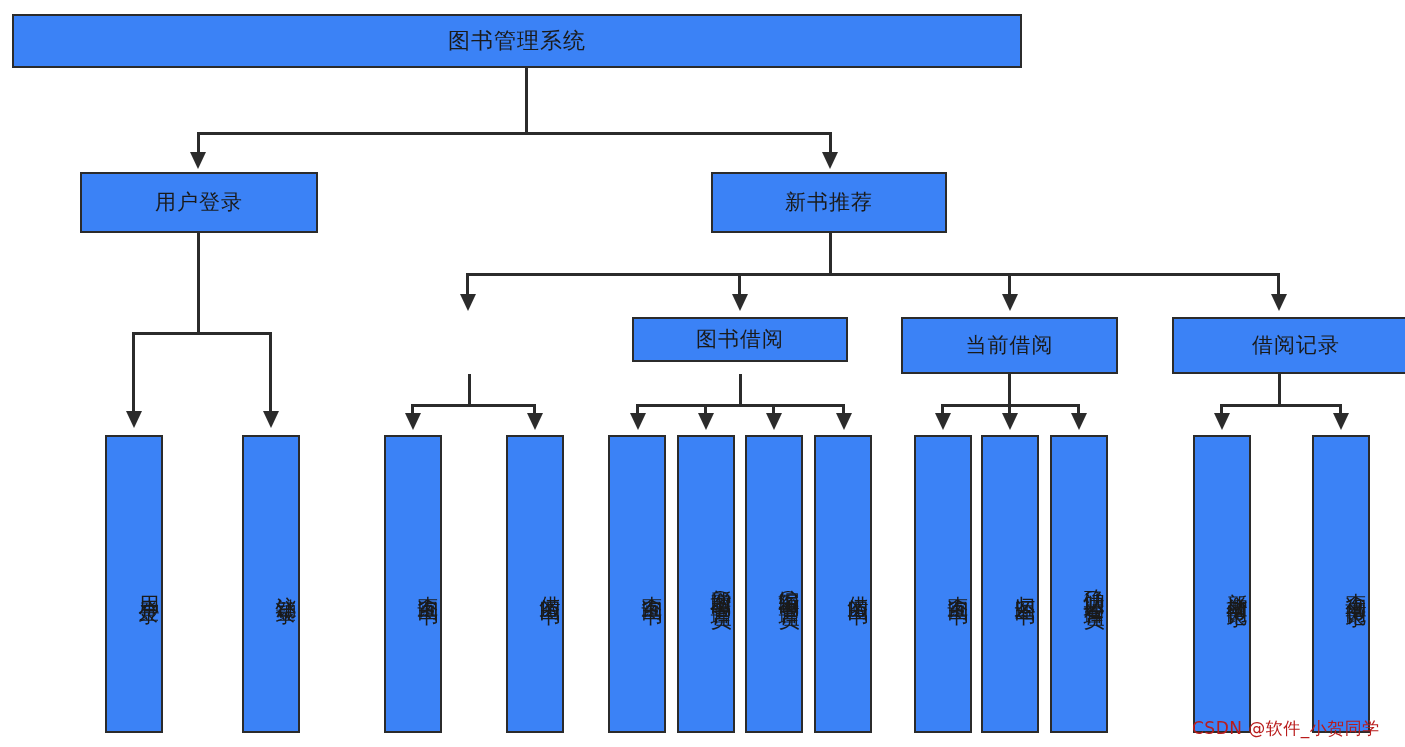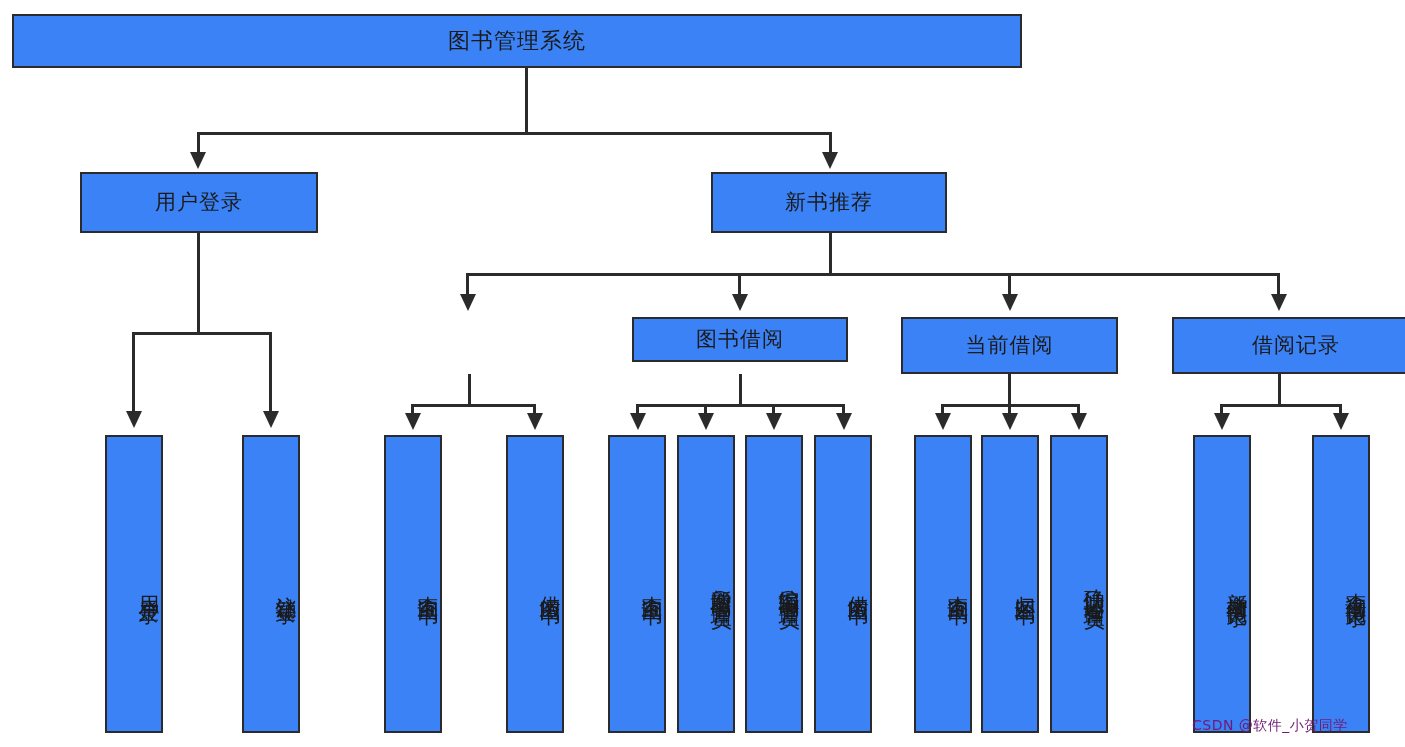--- a/index.html
+++ b/index.html
@@ -62,22 +62,22 @@
     position:absolute;
     width:0;height:0;
     border-left:8px solid transparent;
     border-right:8px solid transparent;
     border-top:17px solid #2b2b2b;
   }
 
   
   #watermark{
     position:absolute;
-    color:#701a75;
-    font-size:14px;
+    color:#b91c1c;
+    font-size:17px;
     letter-spacing:0.5px;
     white-space:nowrap;
     user-select:none;
   }
 </style>
 </head>
 <body>
 
 <div id="canvas">
 

